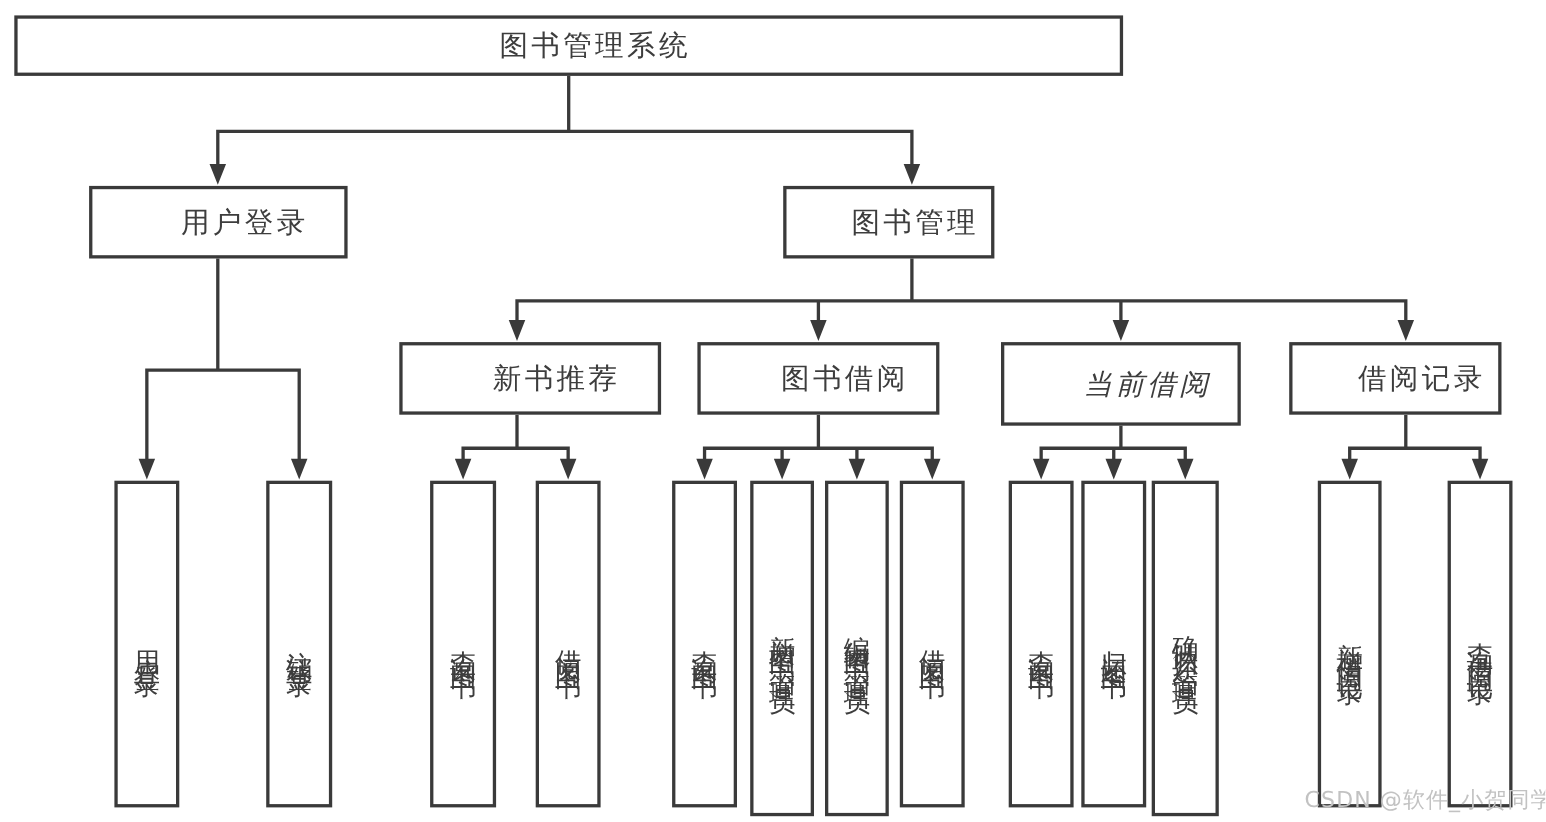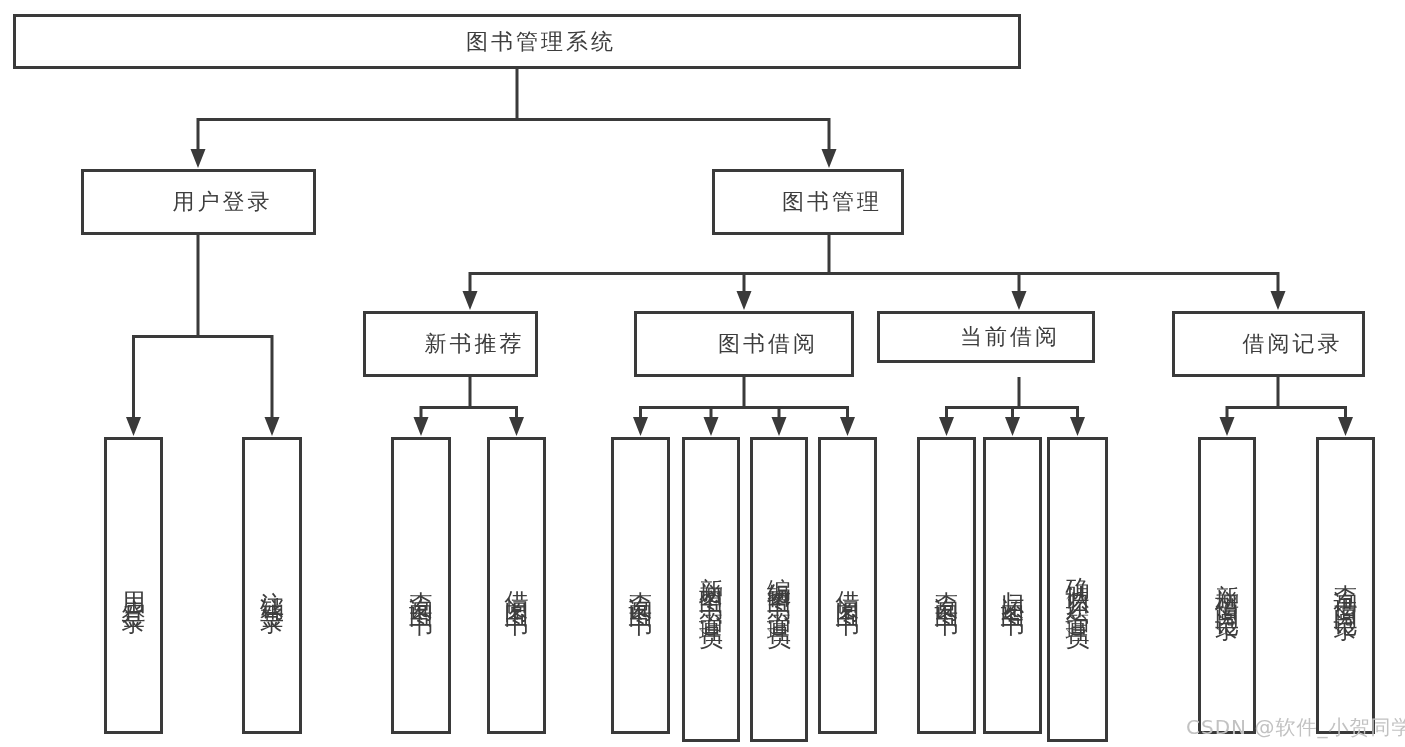--- a/index.html
+++ b/index.html
@@ -19,21 +19,21 @@
     position:absolute;left:0;top:0;width:1405px;height:747px;
     pointer-events:none;
   }
   .hbox{
     position:absolute;
     box-sizing:border-box;
     border:3px solid var(--line);
     background:var(--fill);
     display:flex;align-items:center;justify-content:center;
     color:var(--text);
-    font-size:22px;
+    font-size:26px;
     letter-spacing:3px;
     white-space:nowrap;
     padding-left:48px;
   }
   .vbox{
     position:absolute;
     box-sizing:border-box;
     border:3px solid var(--line);
     background:var(--fill);
     display:flex;align-items:center;justify-content:center;
@@ -57,23 +57,23 @@
     font-size:20px;
     letter-spacing:1px;
     color:#c2c2c2;
     white-space:nowrap;
     z-index:5;
   }
   
   #box-root{left:13px;top:14px;width:1008px;height:55px;}
   #box-user-login{left:81px;top:169px;width:235px;height:66px;}
   #box-book-mgmt{left:712px;top:169px;width:192px;height:66px;}
-  #box-new-rec{left:363px;top:311px;width:175px;height:66px;}
+  #box-new-rec{left:363px;top:311px;width:238px;height:66px;}
   #box-borrow{left:634px;top:311px;width:220px;height:66px;}
-  #box-current{left:877px;top:311px;width:218px;height:52px;}
+  #box-current{left:910px;top:311px;width:218px;height:76px;font-style:italic;}
   #box-records{left:1172px;top:311px;width:193px;height:66px;}
 
   #leaf-u1{left:104px;width:59px;}
   #leaf-u2{left:242px;width:60px;}
   #leaf-r1{left:391px;width:60px;}
   #leaf-r2{left:487px;width:59px;}
   #leaf-b1{left:611px;width:59px;}
   #leaf-b2{left:682px;width:58px;}
   #leaf-b3{left:750px;width:58px;}
   #leaf-b4{left:818px;width:59px;}

